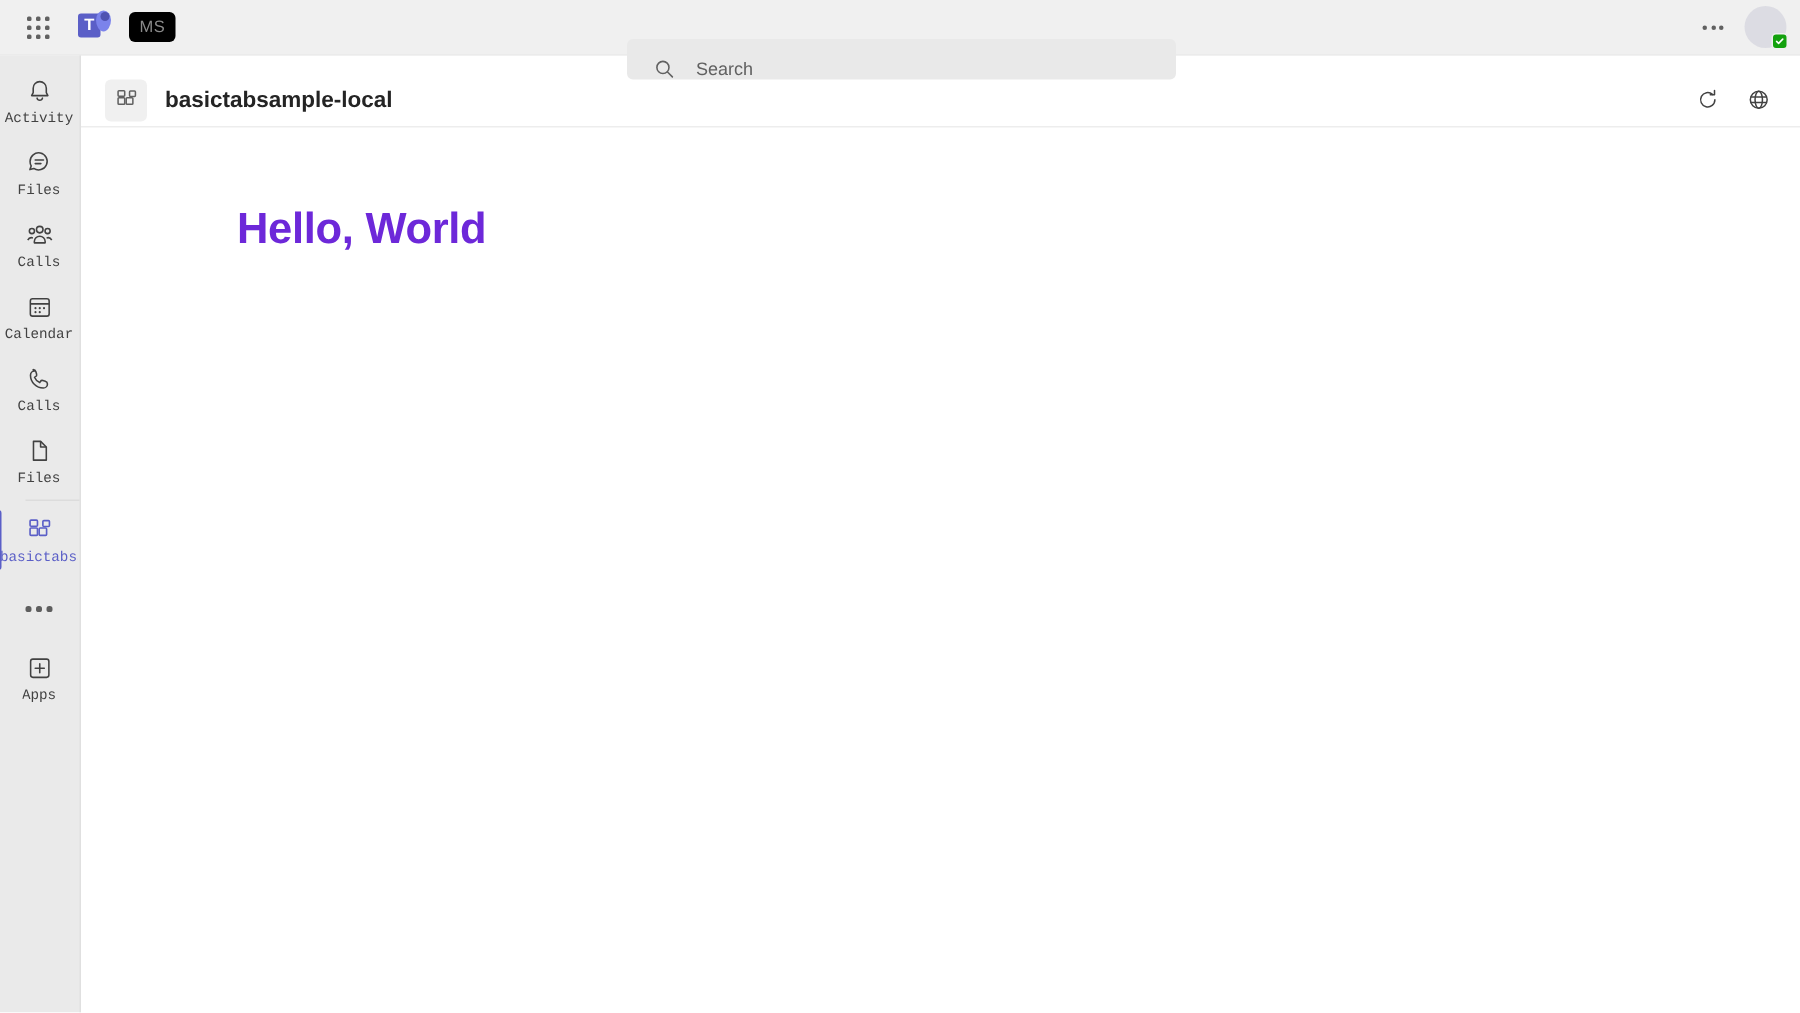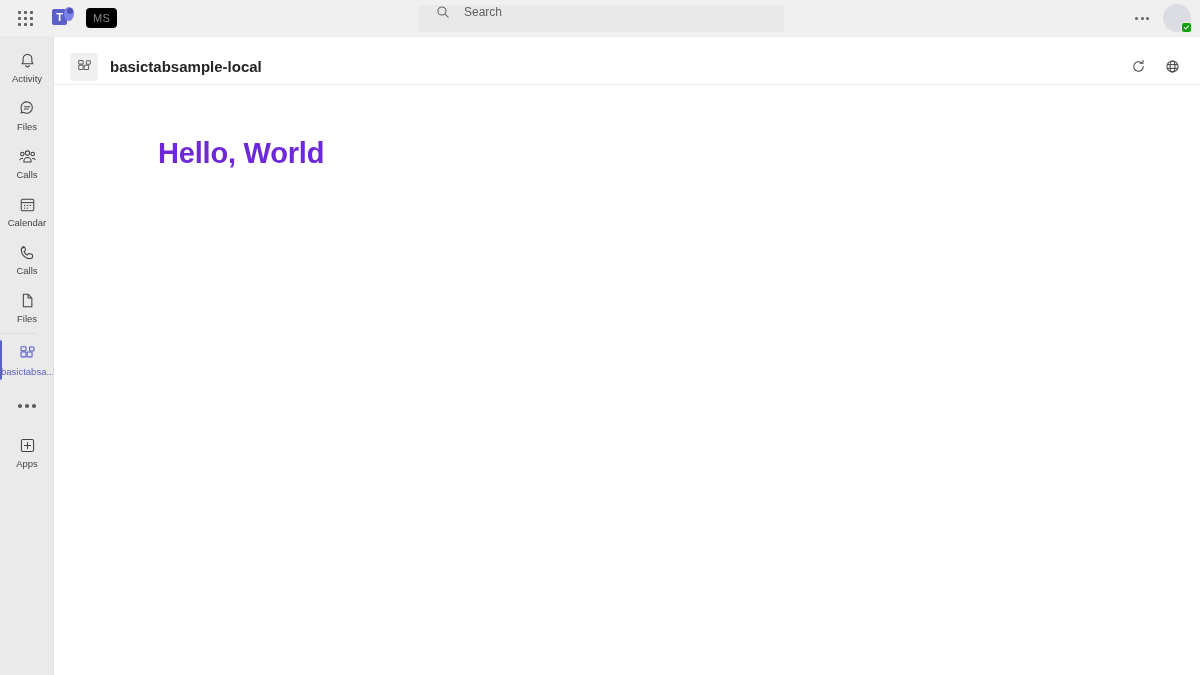--- a/index.html
+++ b/index.html
@@ -50,22 +50,23 @@
     cursor: pointer;
   }
 
   .search-wrap {
     position: absolute; left: 418px; top: 5px;
     width: 366px; height: 27px;
   }
   .search-box {
     width: 100%; height: 100%;
     background: #e9e9e9; border-radius: 4px;
-    display: flex; align-items: flex-start; padding: 0 10px;
+    display: flex; align-items: flex-end; padding: 0 10px;
     cursor: text;
+    margin-top: 21px;
   }
   .search-box .mag { width: 14px; height: 14px; margin-left: 8px; flex: none; color: #616161; }
   .search-box .ph { margin-left: 14px; font-size: 12px; color: #616161; }
 
   .topbar-right {
     margin-left: auto; display: flex; align-items: center; padding-right: 9px; gap: 4px;
   }
   .dots-btn {
     width: 30px; height: 30px; display: flex; align-items: center; justify-content: center;
     gap: 2.5px; border-radius: 4px; cursor: pointer;
@@ -84,23 +85,24 @@
   .avatar .presence svg { width: 7px; height: 7px; }
 
   
   .body { flex: 1; display: flex; min-height: 0; }
 
   
   .rail {
     width: 54px; min-width: 54px;
     background: #eaeaea;
     border-right: 1px solid #e0e0e0;
-    display: flex; flex-direction: column; align-items: flex-start;
+    display: flex; flex-direction: column; align-items: flex-end;
     padding-top: 6px;
     position: relative;
+    font-family: Liberation Mono, monospace;
   }
   .rail-item {
     width: 54px; height: 48px;
     display: flex; flex-direction: column; align-items: center; justify-content: center;
     cursor: pointer; color: #424242; position: relative; gap: 2px;
   }
   .rail-item .ricon { height: 20px; display: flex; align-items: center; justify-content: center; }
   .rail-item .rlabel {
     font-size: 9.5px; line-height: 11px; color: #424242;
     max-width: 52px; overflow: hidden; white-space: nowrap; text-overflow: clip;

